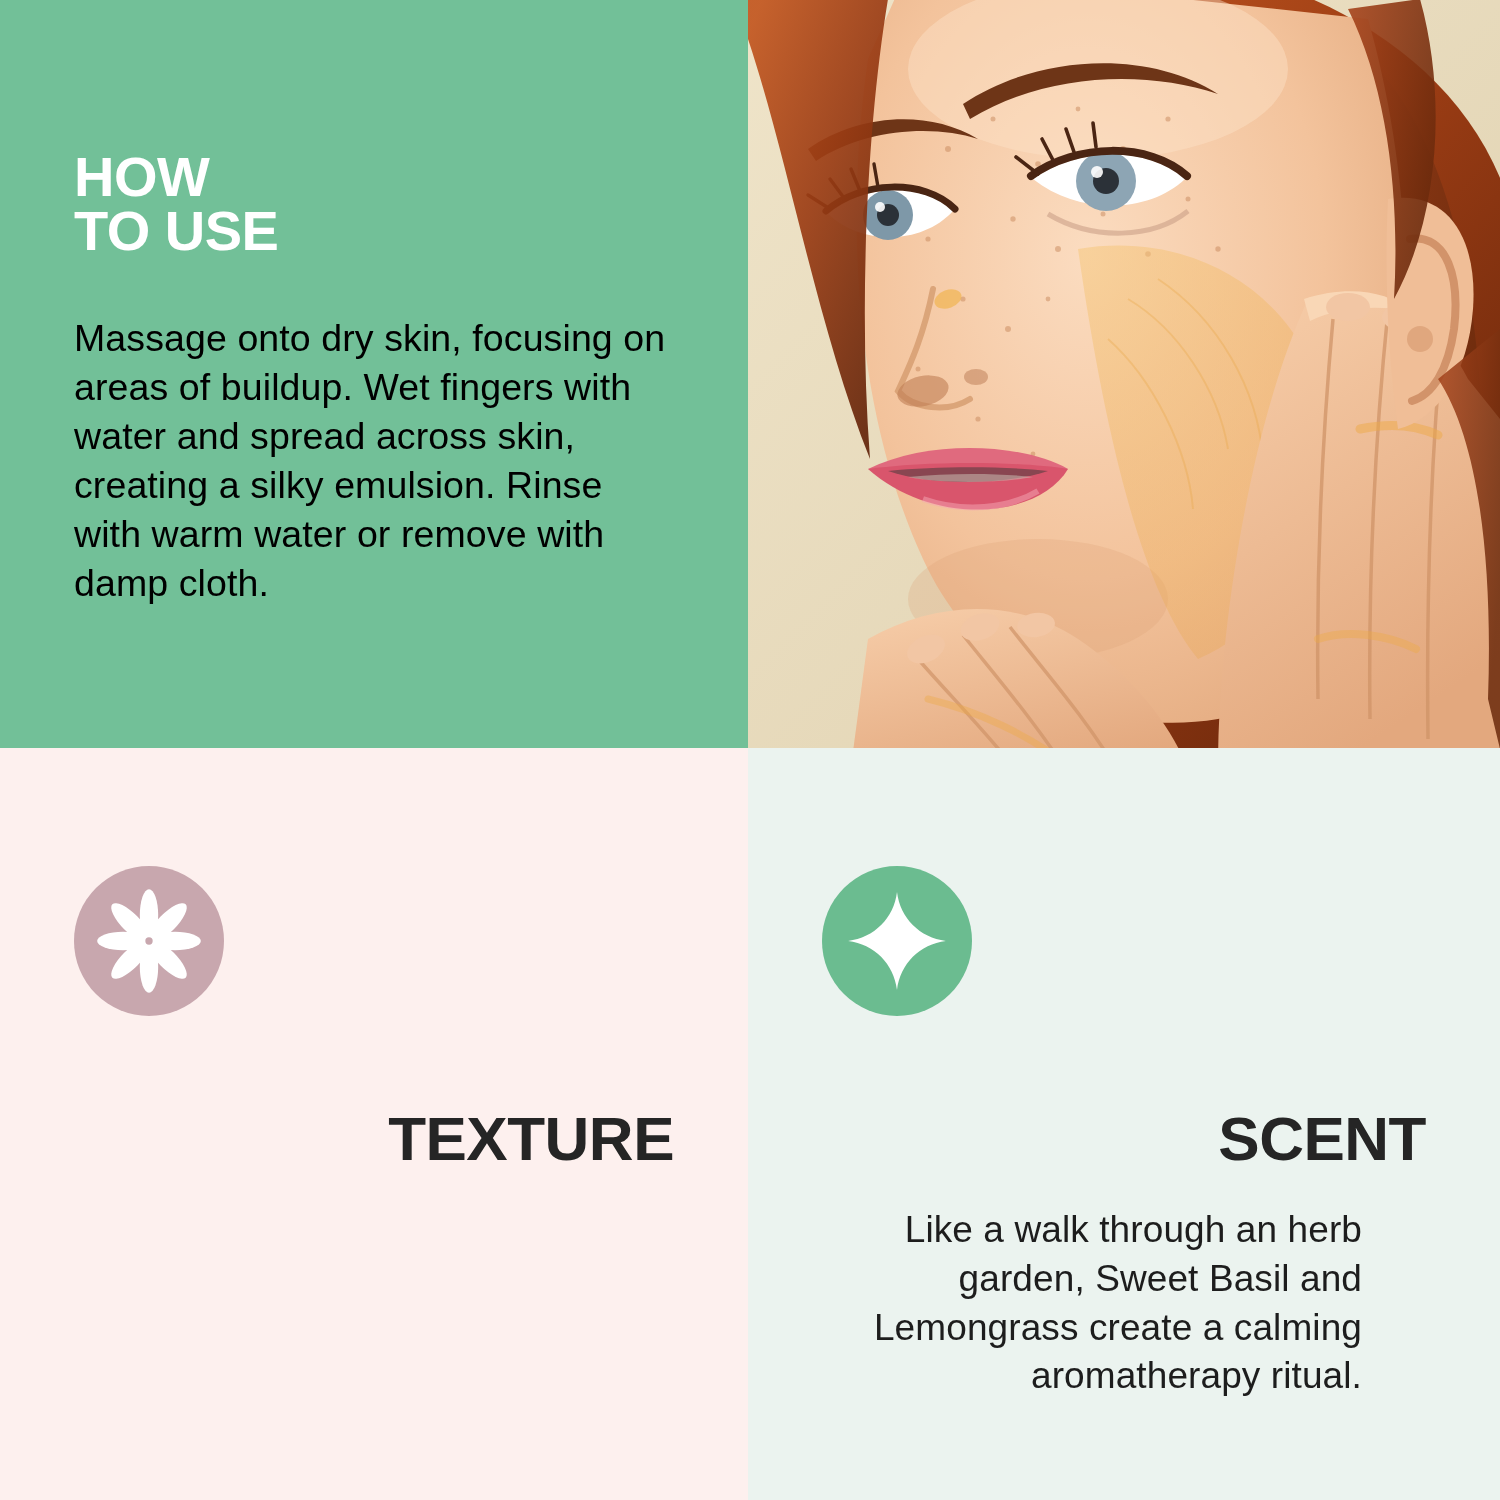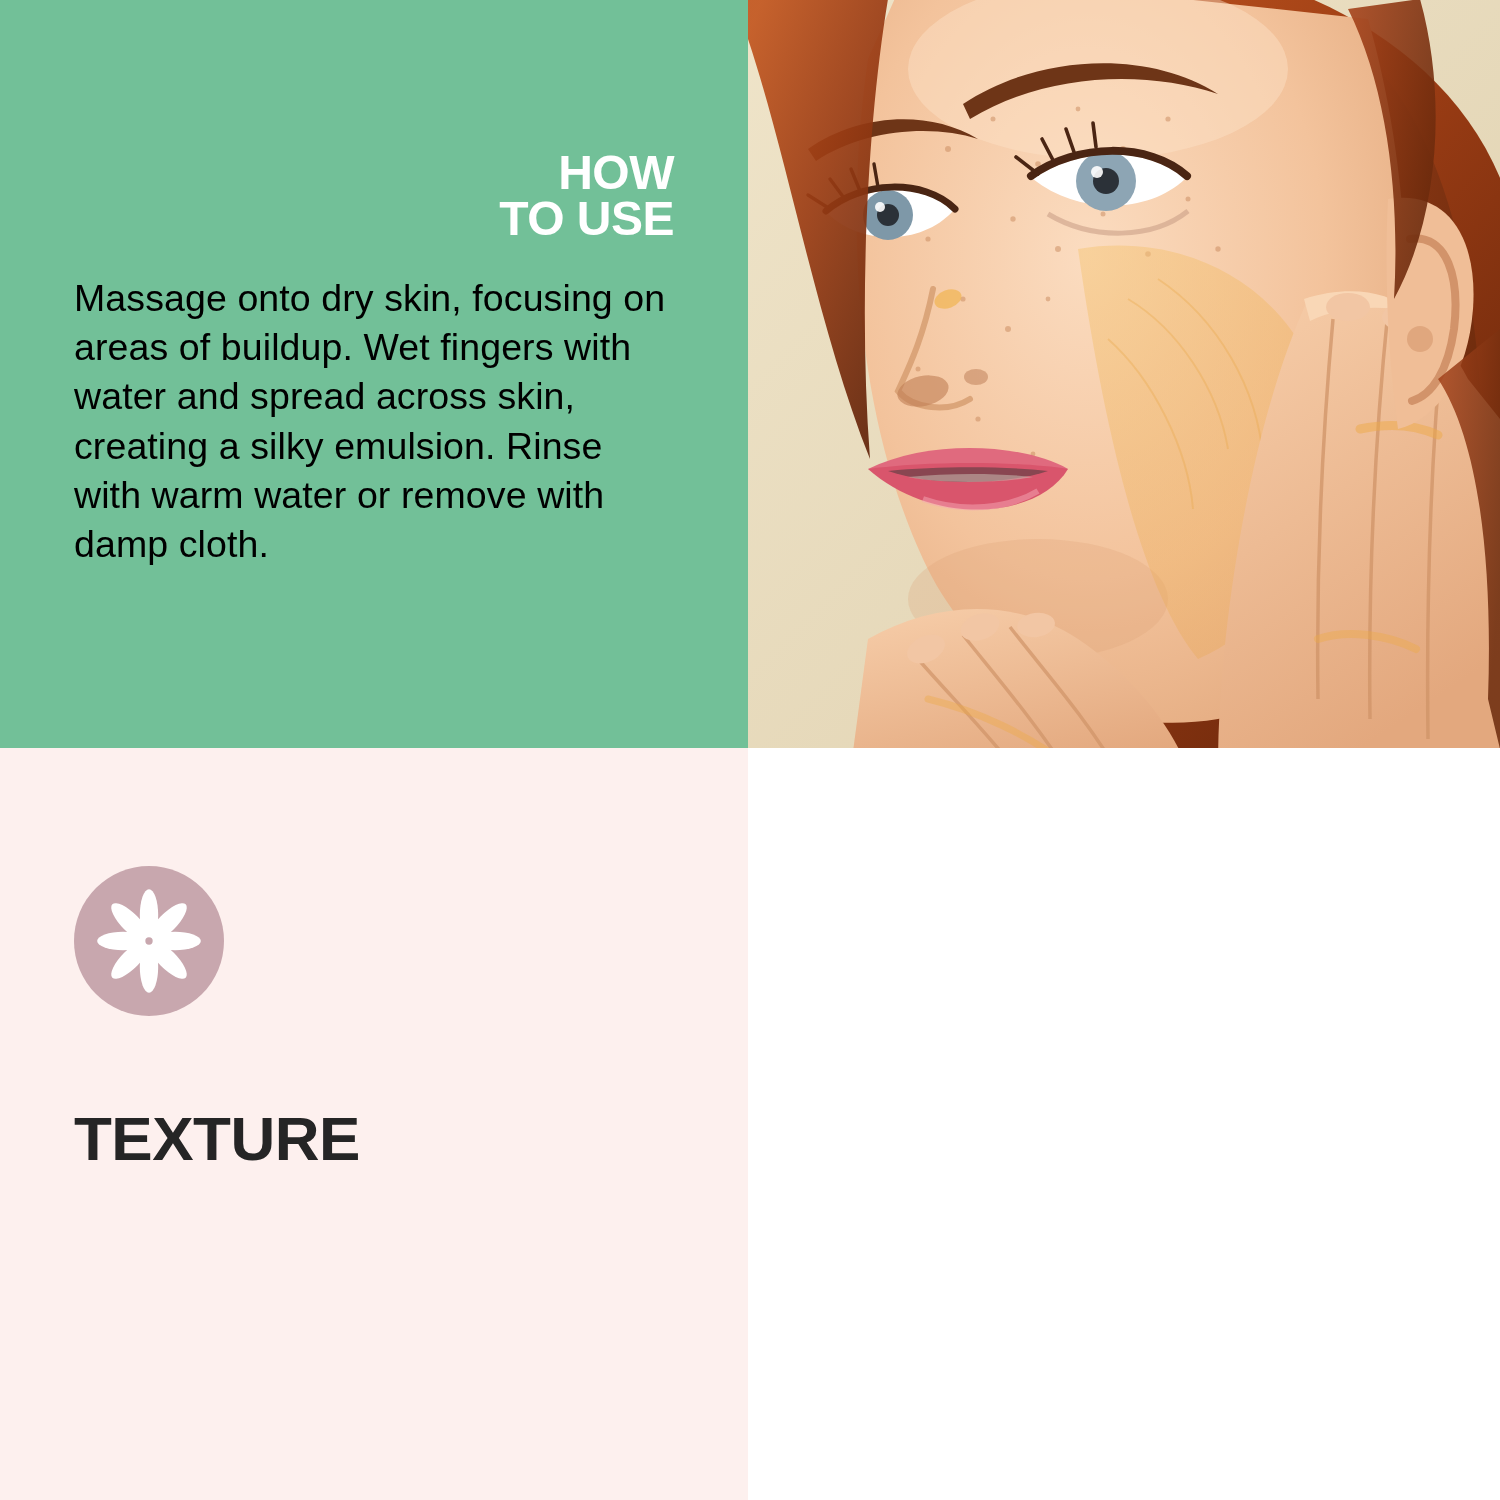--- a/index.html
+++ b/index.html
@@ -19,48 +19,47 @@
   }
 
   
   .howto {
     background:#72C098;
     padding:150px 74px 0 74px;
   }
   .howto-title {
     font-family:"Liberation Sans Narrow","Liberation Sans", sans-serif;
     font-weight:700;
-    font-size:48px;
+    font-size:56px;
     line-height:0.96;
     letter-spacing:-0.5px;
     color:#ffffff;
     text-transform:uppercase;
     white-space:pre-line;
-    margin-bottom:32px;
-    text-align:right;
+    margin-bottom:56px;
   }
   .howto-body {
     font-family:"Liberation Sans Narrow","Liberation Sans", sans-serif;
     font-size:37.5px;
     line-height:1.31;
     color:#000000;
     max-width:600px;
     letter-spacing:0.1px;
   }
 
   
   .photo {
     position:relative;
     overflow:hidden;
     background:#E8DCBE;
   }
   .photo svg { display:block; width:100%; height:100%; }
 
   
-  .feature { padding:118px 74px 0 74px; }
+  .feature { padding:118px 74px 0 74px;text-align:right; }
   .feature.texture { background:#FDF0EE; }
   .feature.scent   { background:#EBF3EF; }
 
   .icon-circle {
     width:150px; height:150px;
     border-radius:50%;
     display:flex; align-items:center; justify-content:center;
     margin-bottom:92px;
   }
   .icon-circle.rose  { background:#C8A7AE; }
@@ -274,14 +273,27 @@
           <ellipse cx="50" cy="26" rx="8.5" ry="24" transform="rotate(225 50 50)"></ellipse>
           <ellipse cx="50" cy="26" rx="8.5" ry="24" transform="rotate(270 50 50)"></ellipse>
           <ellipse cx="50" cy="26" rx="8.5" ry="24" transform="rotate(315 50 50)"></ellipse>
         </g>
         <circle cx="50" cy="50" r="3.4" fill="#C8A7AE"></circle>
       </svg>
     </div>
     <h2 class="feature-title">TEXTURE</h2>
   </section>
 
+  <section class="feature scent">
+    <div class="icon-circle green">
+      <svg width="104" height="104" viewBox="0 0 100 100" aria-hidden="true">
+        <path d="M50 3
+                 C53 28 72 47 97 50
+                 C72 53 53 72 50 97
+                 C47 72 28 53 3 50
+                 C28 47 47 28 50 3 Z" fill="#FFFFFF"></path>
+      </svg>
+    </div>
+    <h2 class="feature-title">SCENT</h2>
+    <p class="feature-body">Like a walk through an herb garden, Sweet Basil and Lemongrass create a calming aromatherapy ritual.</p>
+  </section>
 
 </div>
 
 </body></html>

